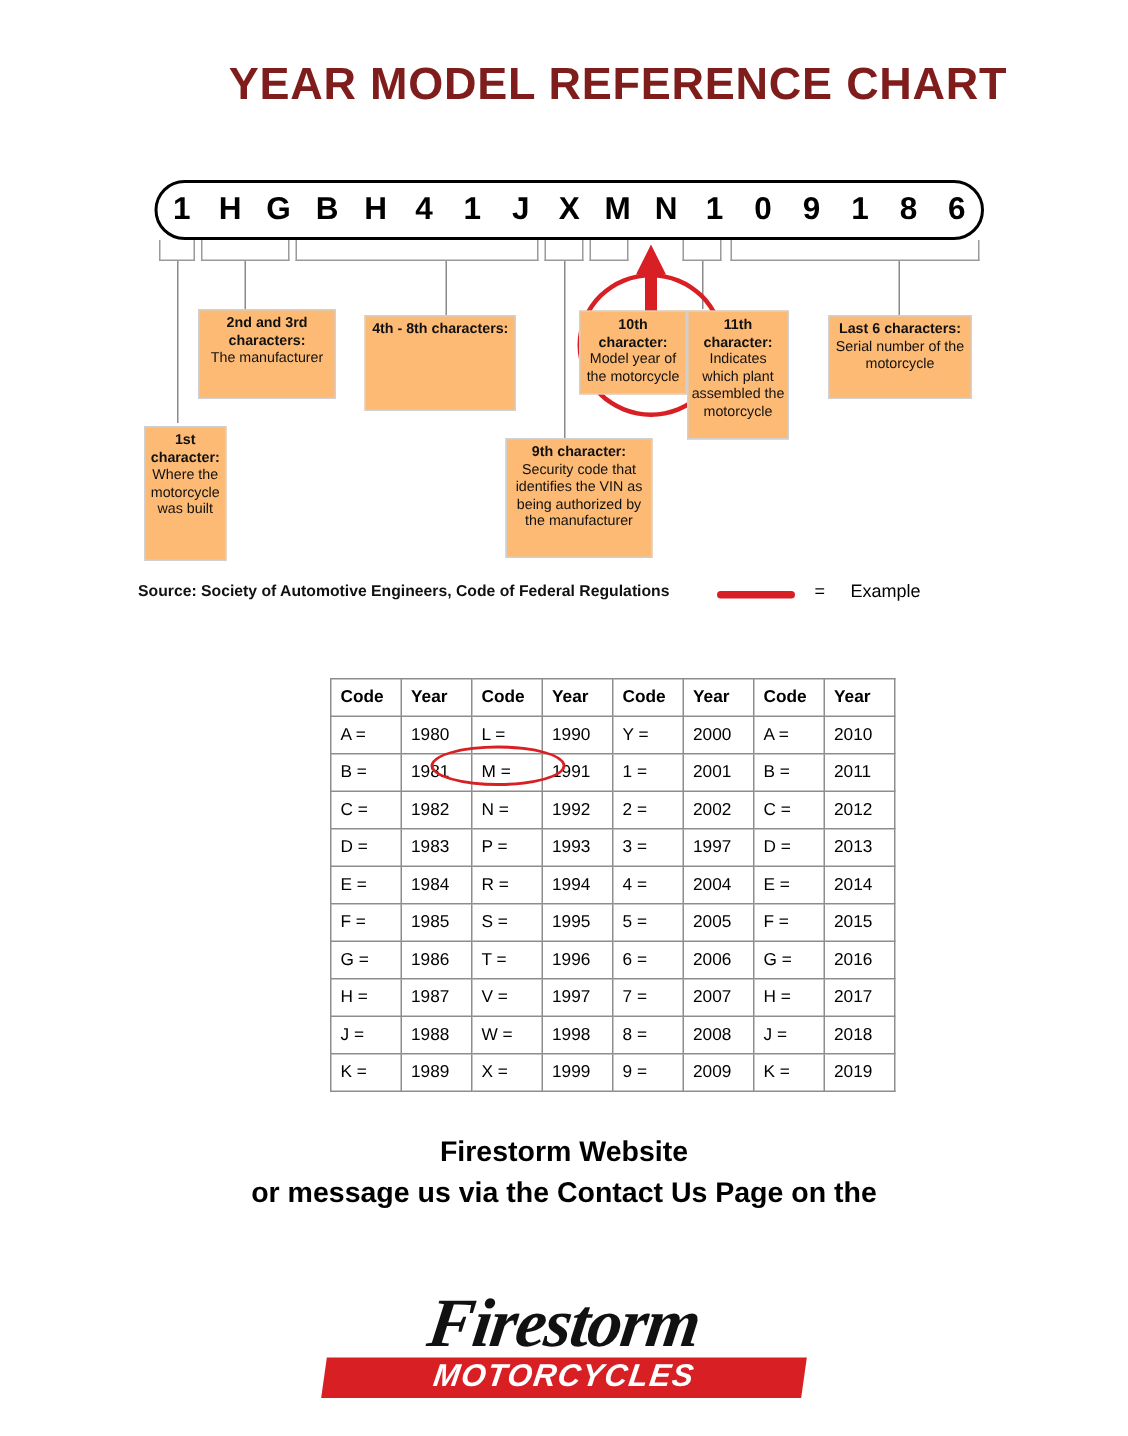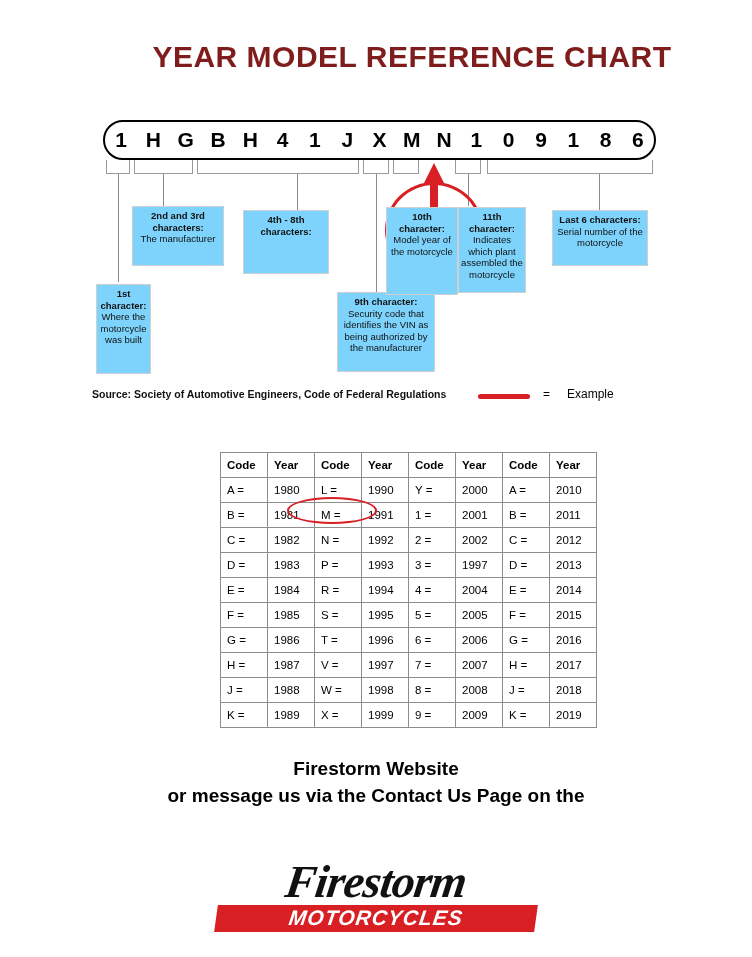--- a/index.html
+++ b/index.html
@@ -61,21 +61,21 @@
   .bracket {
     position: absolute;
     border: 1px solid #9a9a9a;
     border-top: none;
     box-sizing: border-box;
   }
 
   
   .note {
     position: absolute;
-    background: #7dd3fc;
+    background: #fdba74;
     border: 1px solid #d0d0d0;
     box-sizing: border-box;
     font-size: 9.5px;
     line-height: 11.5px;
     text-align: center;
     padding: 3px 2px;
     color: #111;
   }
   .note b { font-weight: bold; }
 
@@ -267,30 +267,30 @@
 <div class="note" style="left:96px; top:284px; width:55px; height:90px;">
   <b>1st character:</b><br>
   <span>Where the motorcycle was built</span>
 </div>
 
 <div class="note" style="left:132px; top:206px; width:92px; height:60px;">
   <b>2nd and 3rd characters:</b><br>
   <span>The manufacturer</span>
 </div>
 
-<div class="note" style="left:243px; top:210px; width:86px; height:64px;">
+<div class="note" style="left:243px; top:210px; width:101px; height:64px;">
   <b>4th - 8th characters:</b><br>
 </div>
 
 <div class="note" style="left:337px; top:292px; width:98px; height:80px;">
   <b>9th character:</b><br>
   <span>Security code that identifies the VIN as being authorized by the manufacturer</span>
 </div>
 
-<div class="note" style="left:386px; top:207px; width:72px; height:88px;">
+<div class="note" style="left:386px; top:207px; width:72px; height:56px;">
   <b>10th character:</b><br>
   <span>Model year of the motorcycle</span>
 </div>
 
 <div class="note" style="left:458px; top:207px; width:68px; height:86px;">
   <b>11th character:</b><br>
   <span>Indicates which plant assembled the motorcycle</span>
 </div>
 
 <div class="note" style="left:552px; top:210px; width:96px; height:56px;">

